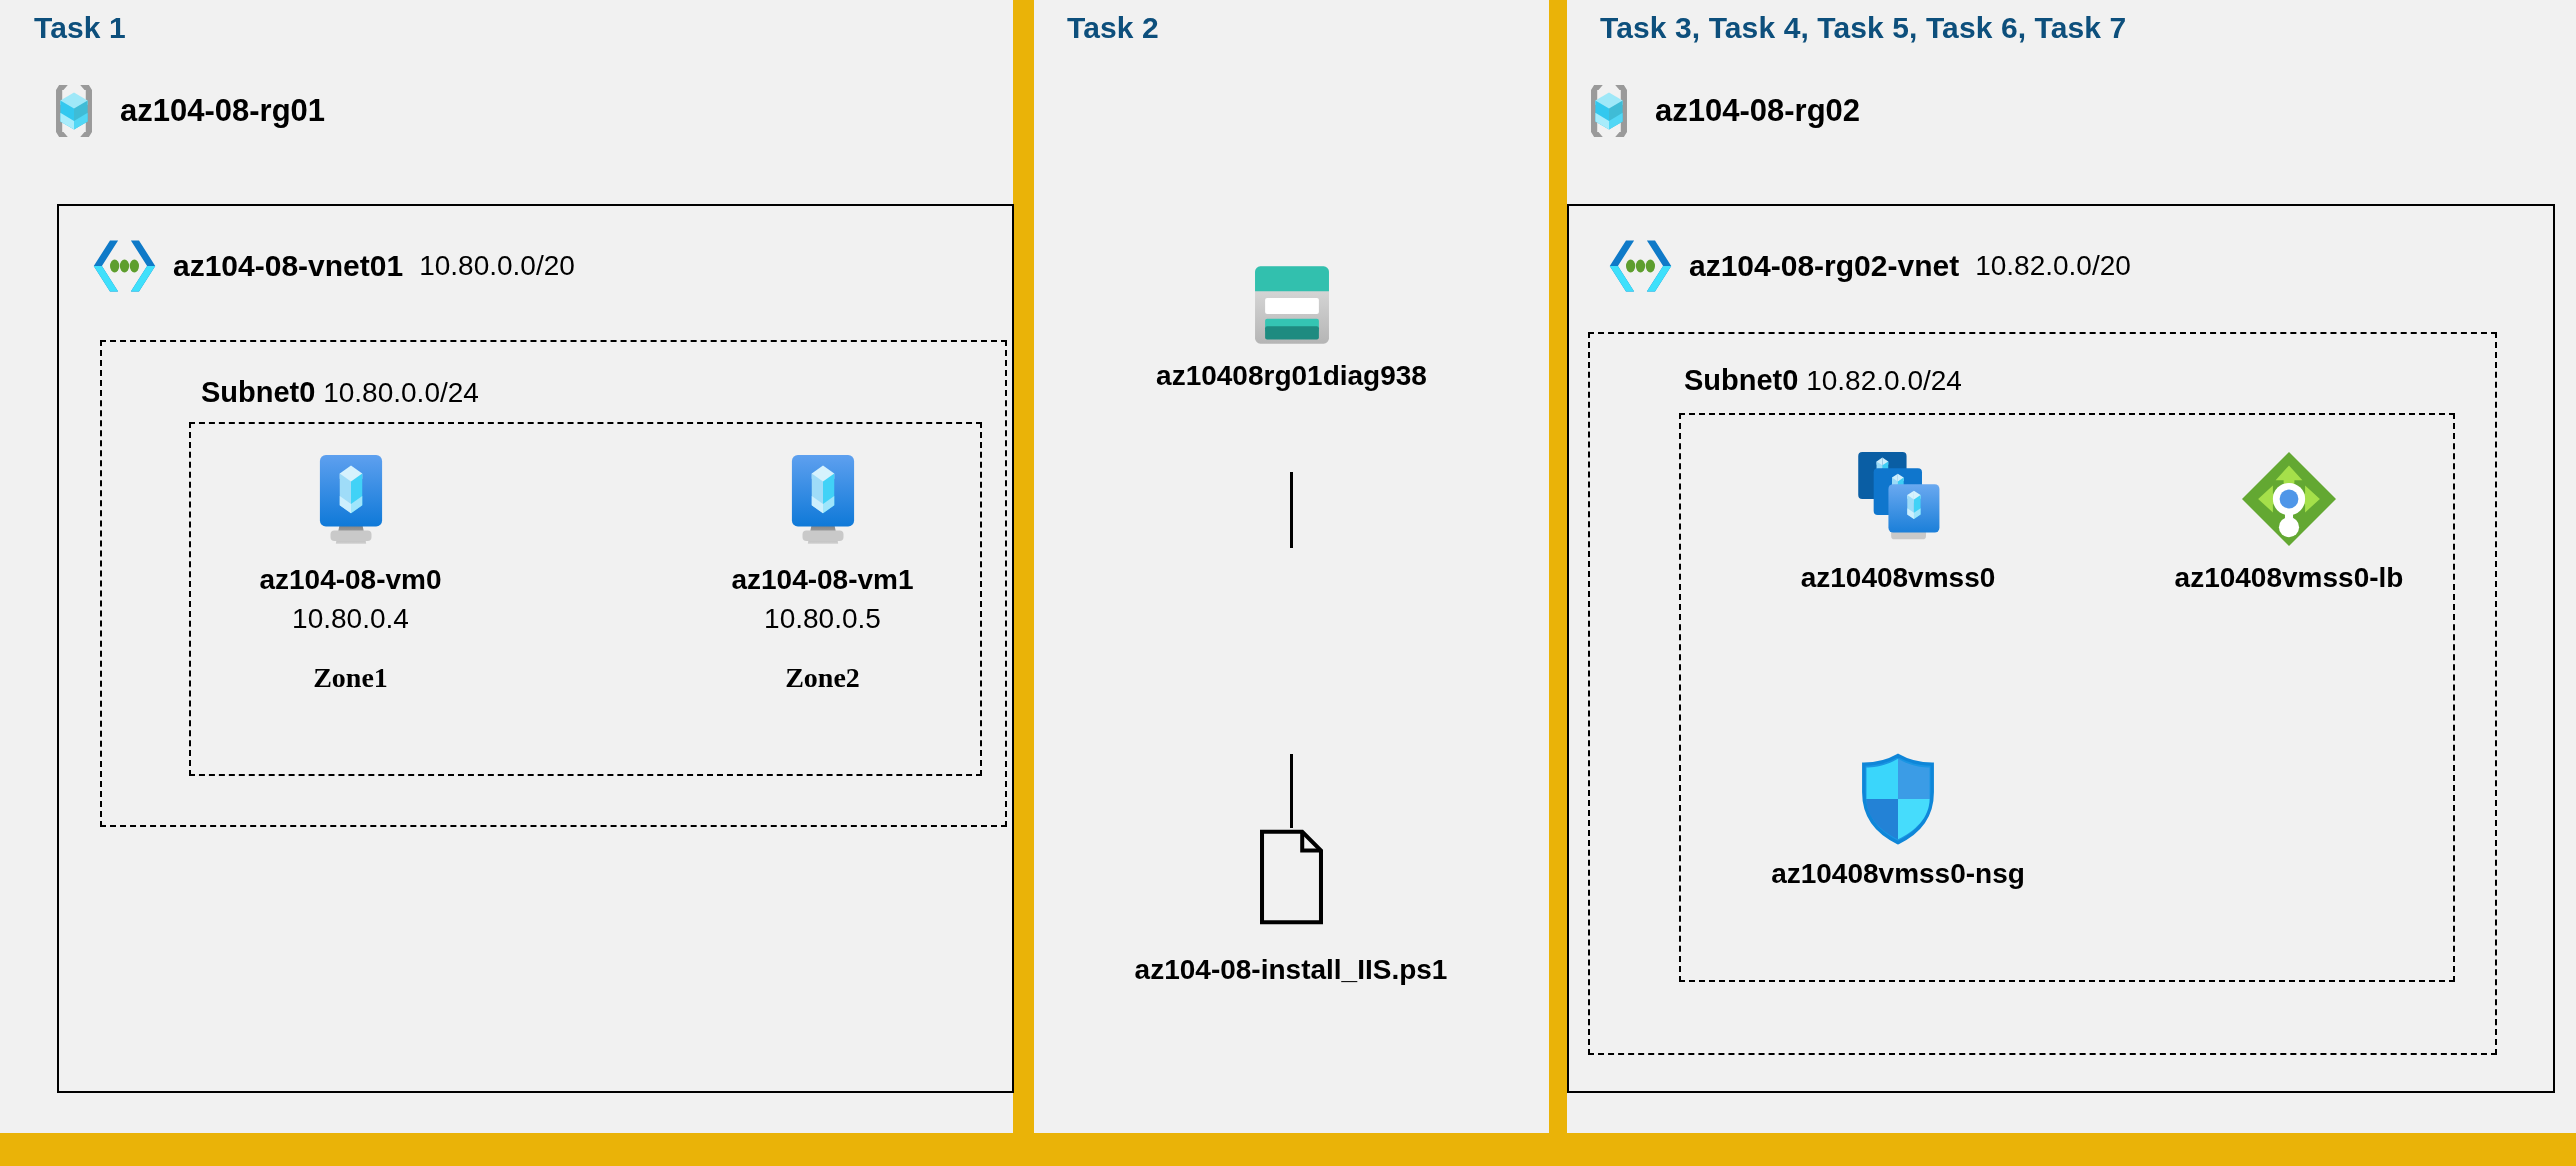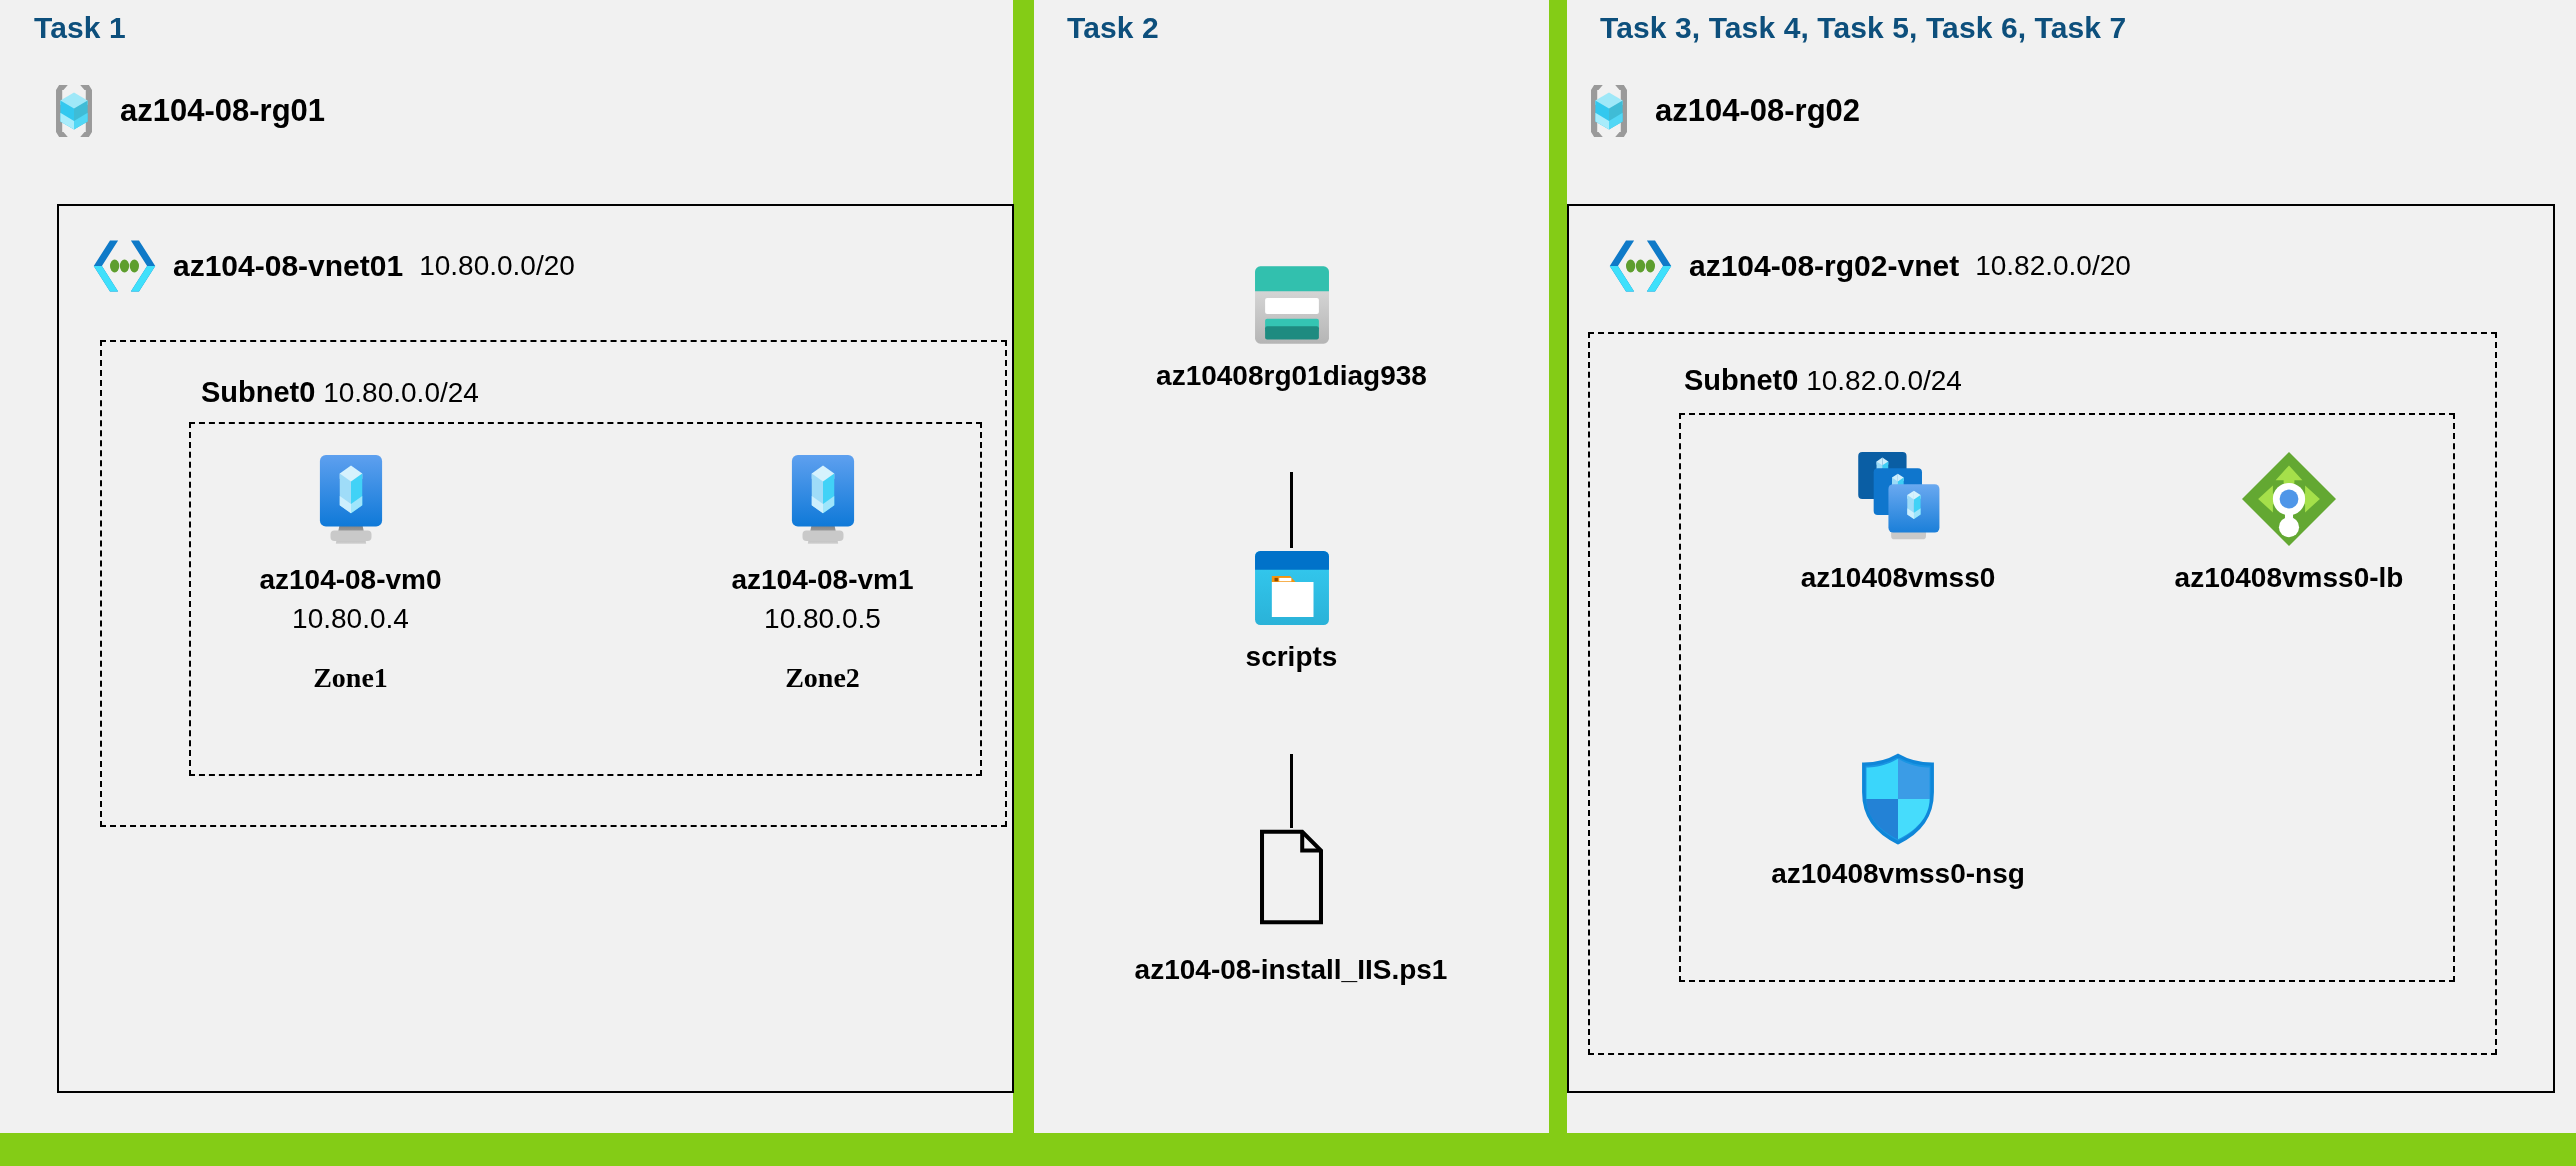--- a/index.html
+++ b/index.html
@@ -1,17 +1,17 @@
 <!DOCTYPE html>
 <html style="font-size:10.8px"><head>
 <meta charset="utf-8">
 <style>
   html,body{margin:0;padding:0;background:#ffffff;}
   body{font-family:"Liberation Sans",sans-serif;}
-  #canvas{position:relative;width:2576px;height:1166px;background:#84cc16;overflow:hidden;}
+  #canvas{position:relative;width:2576px;height:1166px;background:#eab308;overflow:hidden;}
 
   .panel{position:absolute;background:#f1f1f1;}
   .task-label{position:absolute;color:#0d4f7c;font-weight:bold;font-size:30px;letter-spacing:0.1px;white-space:nowrap;}
 
   .rg-row{position:absolute;display:flex;align-items:center;gap:15px;}
   .rg-name{font-weight:bold;font-size:31px;color:#000;white-space:nowrap;}
 
   .vnet-box{position:absolute;border:2.7px solid #000;background:transparent;box-sizing:border-box;}
   .vnet-row{position:absolute;display:flex;align-items:center;gap:16px;white-space:nowrap;}
   .vnet-name{font-weight:bold;font-size:30px;color:#000;}
@@ -165,39 +165,20 @@
         <rect x="21" y="53" width="80" height="24" rx="3" fill="#ffffff"></rect>
         <rect x="21" y="84" width="80" height="20" rx="3" fill="#34c5b3"></rect>
         <rect x="21" y="95" width="80" height="20" rx="3" fill="#1e8b80"></rect>
       </svg>
     </span>
     <span class="nlabel">az10408rg01diag938</span>
   </div>
 
   <div class="connector" style="left:1290px;top:472px;height:76px;"></div>
 
-  <div class="node" style="left:1214px;top:547px;width:155px;">
-    <span>
-      <svg width="82" height="82" viewBox="0 0 122 122">
-        <defs>
-          <linearGradient id="blobbg" x1="0" y1="0" x2="0" y2="1">
-            <stop offset="0" stop-color="#35ccf2"></stop>
-              <stop offset="1" stop-color="#2ab2d8"></stop>
-          </linearGradient>
-        </defs>
-        <path d="M6 14 a8 8 0 0 1 8 -8 h94 a8 8 0 0 1 8 8 v94 a8 8 0 0 1 -8 8 h-94 a8 8 0 0 1 -8 -8 Z" fill="url(#blobbg)"></path>
-        <path d="M6 14 a8 8 0 0 1 8 -8 h94 a8 8 0 0 1 8 8 v20 h-110 Z" fill="#0172c9"></path>
-        <path d="M31 43 h27 l9 10 h-36 Z" fill="#f3940f"></path>
-        <rect x="35" y="46" width="5" height="5" fill="#8a4b05"></rect>
-        <rect x="42" y="46" width="18" height="5" fill="#ffffff"></rect>
-        <path d="M31 52 h62 v52 h-62 Z" fill="#ffffff"></path>
-      </svg>
-    </span>
-    <span class="nlabel">scripts</span>
-  </div>
 
   <div class="connector" style="left:1290px;top:754px;height:74px;"></div>
 
   <div class="node" style="left:1146px;top:828px;width:290px;gap:16px;">
     <span>
       <svg width="67" height="98" viewBox="0 0 100 145">
         <path d="M6 5 L66 5 L94 33 L94 140 L6 140 Z" fill="#f1f1f1" stroke="#000" stroke-width="6" stroke-linejoin="miter"></path>
         <path d="M66 5 L66 33 L94 33" fill="none" stroke="#000" stroke-width="6"></path>
       </svg>
     </span>

